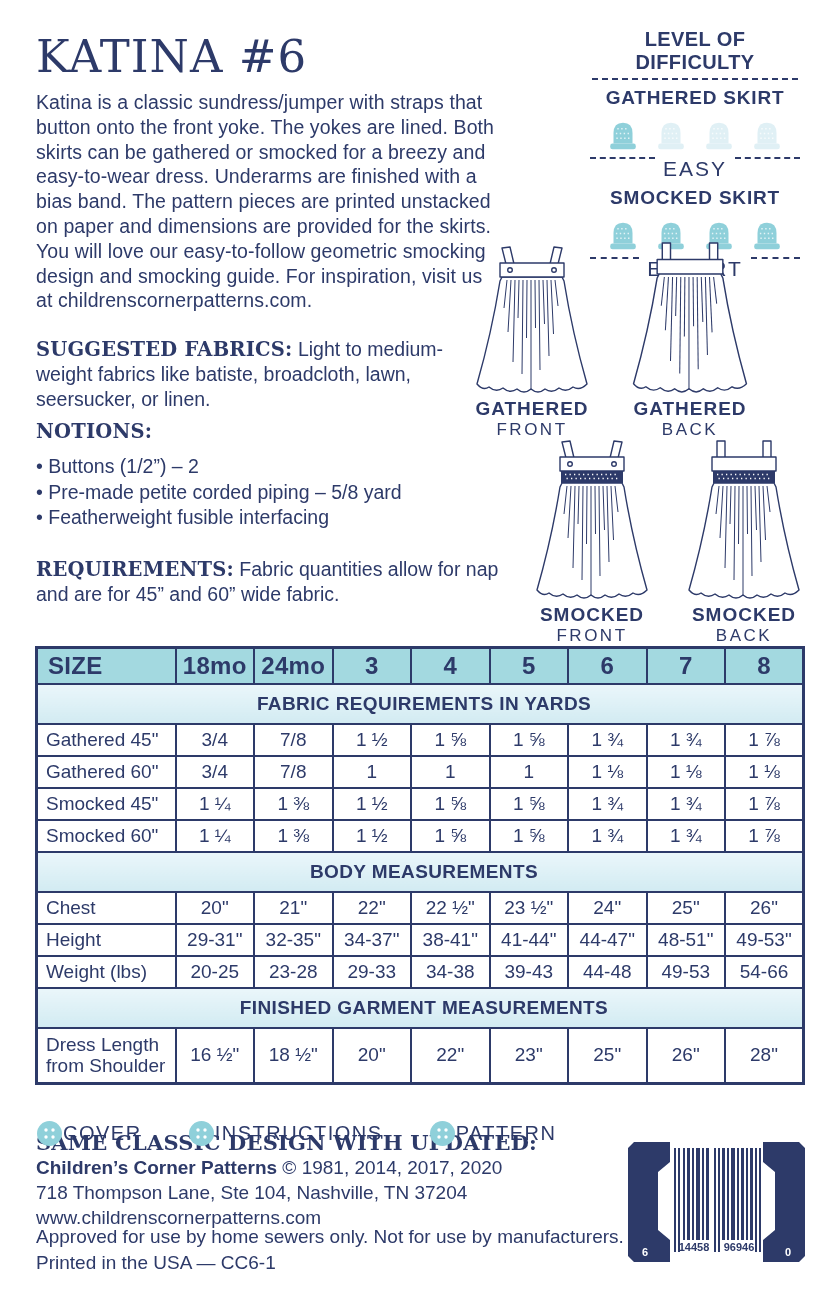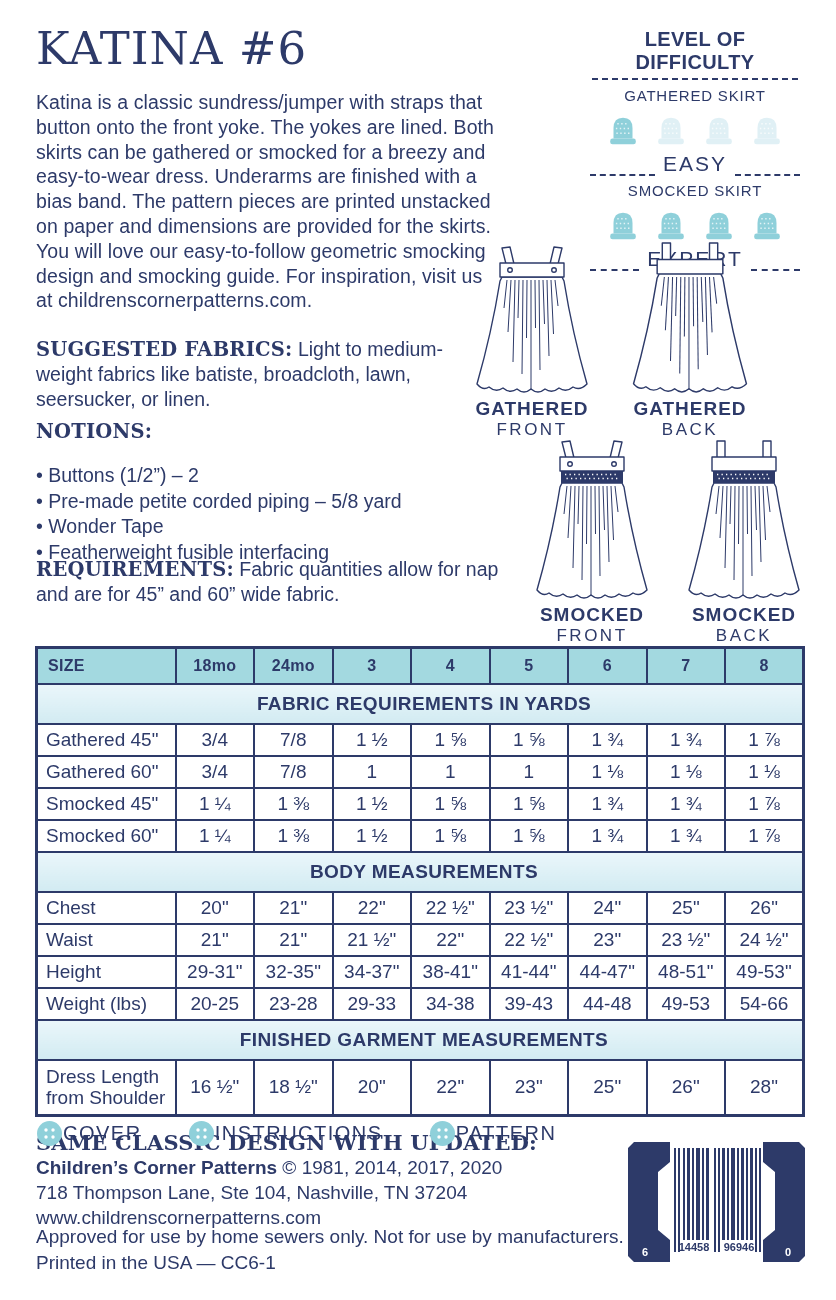--- a/index.html
+++ b/index.html
@@ -14,72 +14,72 @@
     position:relative;
     background:#ffffff;
     color:var(--navy);
     font-family:"Liberation Sans","DejaVu Sans",sans-serif;
     overflow:hidden;
   }
   .abs{position:absolute;}
 
   
   .page-title{
-    left:36px; top:22px;
+    left:36px; top:30px;
     font-family:"DejaVu Serif","Liberation Serif",serif;
     font-weight:400;
     font-size:45px;
     letter-spacing:1px;
   }
   .slab{
     font-family:"DejaVu Serif","Liberation Serif",serif;
     font-weight:700;
     letter-spacing:0.2px;
   }
 
   
   .intro{ left:36px; top:90px; width:466px; font-size:19.5px; line-height:24.8px; letter-spacing:0.1px;}
   .fabrics{ left:36px; top:337px; width:452px; font-size:19.5px; line-height:25px;}
   .notions{ left:36px; top:420px; width:480px; font-size:19.5px;}
-  .notions ul{ list-style:none; margin-top:20px;}
+  .notions ul{ list-style:none; margin-top:11px;}
   .notions li{ line-height:25.5px;}
   .notions li::before{ content:"• "; }
   .requirements{ left:36px; top:557px; width:470px; font-size:19.5px; line-height:25px;}
 
   
   .difficulty{ left:590px; top:28px; width:210px; text-align:center;}
   .diff-title{ font-size:20px; font-weight:700; letter-spacing:0.4px;}
   .dash-full{ border-top:2px dashed var(--navy); margin:4px 2px 7px;}
-  .skirt-label{ font-size:15px; font-weight:400; letter-spacing:0.8px; margin-top:2px;}
+  .skirt-label{ font-size:19px; font-weight:700; letter-spacing:0.8px; margin-top:2px;}
   .thimble-row{ display:flex; justify-content:center; gap:10px; margin:7px 0 3px;}
   .thimble{ width:38px; height:38px;}
   .thimble.filled{ color:var(--teal);}
   .thimble.pale{ color:var(--teal-pale);}
-  .level-row{ display:flex; align-items:flex-end; gap:8px; margin:2px 0 6px;}
+  .level-row{ display:flex; align-items:flex-start; gap:8px; margin:2px 0 6px;}
   .level-row .dash{ flex:1; border-top:2px dashed var(--navy); height:0;}
   .level-text{ font-size:21px; letter-spacing:2px;}
 
   
   .dress{ text-align:center; width:124px;}
   .dress svg{ display:block;}
   .dress .l1{ font-size:19px; font-weight:700; letter-spacing:1px; margin-top:2px;}
   .dress .l2{ font-size:17px; letter-spacing:2.5px;}
   #dress-gf{ left:470px; top:244px;}
   #dress-gb{ left:628px; top:240px;}
   #dress-sf{ left:530px; top:438px;}
   #dress-sb{ left:682px; top:438px;}
 
   
   .size-table-wrap{ left:35px; top:646px; width:767px;}
   table{ border-collapse:collapse; width:100%; table-layout:fixed;}
   th,td{ border:2px solid var(--navy);}
   table{ border:3px solid var(--navy);}
   th{
     background:var(--header-teal);
-    font-size:16px; font-weight:700;
+    font-size:24px; font-weight:700;
     height:36px; text-align:center;
     letter-spacing:0.3px;
   }
   th:first-child{ text-align:left; padding-left:10px;}
   td{ font-size:19px; text-align:center; height:32px; background:#fff;}
   td.section-cell{
     text-align:center; padding-left:8px;
     font-weight:700; font-size:19px; letter-spacing:0.4px;
     height:40px;
     background:linear-gradient(to bottom,#eaf6fa,#d2ebf2);
@@ -161,21 +161,20 @@
 
 <p class="abs intro">Katina is a classic sundress/jumper with straps that button onto the front yoke. The yokes are lined. Both skirts can be gathered or smocked for a breezy and easy-to-wear dress. Underarms are finished with a bias band. The pattern pieces are printed unstacked on paper and dimensions are provided for the skirts. You will love our easy-to-follow geometric smocking design and smocking guide. For inspiration, visit us at childrenscornerpatterns.com.</p>
 
 <p class="abs fabrics"><span class="slab">SUGGESTED FABRICS:</span> <span>Light to medium-weight fabrics like batiste, broadcloth, lawn, seersucker, or linen.</span></p>
 
 <div class="abs notions">
   <div class="slab">NOTIONS:</div>
   <ul>
     <li>Buttons (1/2”) – 2</li>
     <li>Pre-made petite corded piping – 5/8 yard</li>
-    <li>Wonder Tape</li>
     <li>Featherweight fusible interfacing</li>
   </ul>
 </div>
 
 <p class="abs requirements"><span class="slab">REQUIREMENTS:</span> <span>Fabric quantities allow for nap and are for 45” and 60” wide fabric.</span></p>
 
 <div class="abs difficulty">
   <div class="diff-title">LEVEL OF DIFFICULTY</div>
   <div class="dash-full"></div>
   <div class="skirt-label">GATHERED SKIRT</div>
@@ -335,31 +334,20 @@
         <tr>
           <td class="row-label">Chest</td>
           <td>20"</td>
           <td>21"</td>
           <td>22"</td>
           <td>22 ½"</td>
           <td>23 ½"</td>
           <td>24"</td>
           <td>25"</td>
           <td>26"</td>
-        </tr>
-        <tr>
-          <td class="row-label">Waist</td>
-          <td>21"</td>
-          <td>21"</td>
-          <td>21 ½"</td>
-          <td>22"</td>
-          <td>22 ½"</td>
-          <td>23"</td>
-          <td>23 ½"</td>
-          <td>24 ½"</td>
         </tr>
         <tr>
           <td class="row-label">Height</td>
           <td>29-31"</td>
           <td>32-35"</td>
           <td>34-37"</td>
           <td>38-41"</td>
           <td>41-44"</td>
           <td>44-47"</td>
           <td>48-51"</td>

